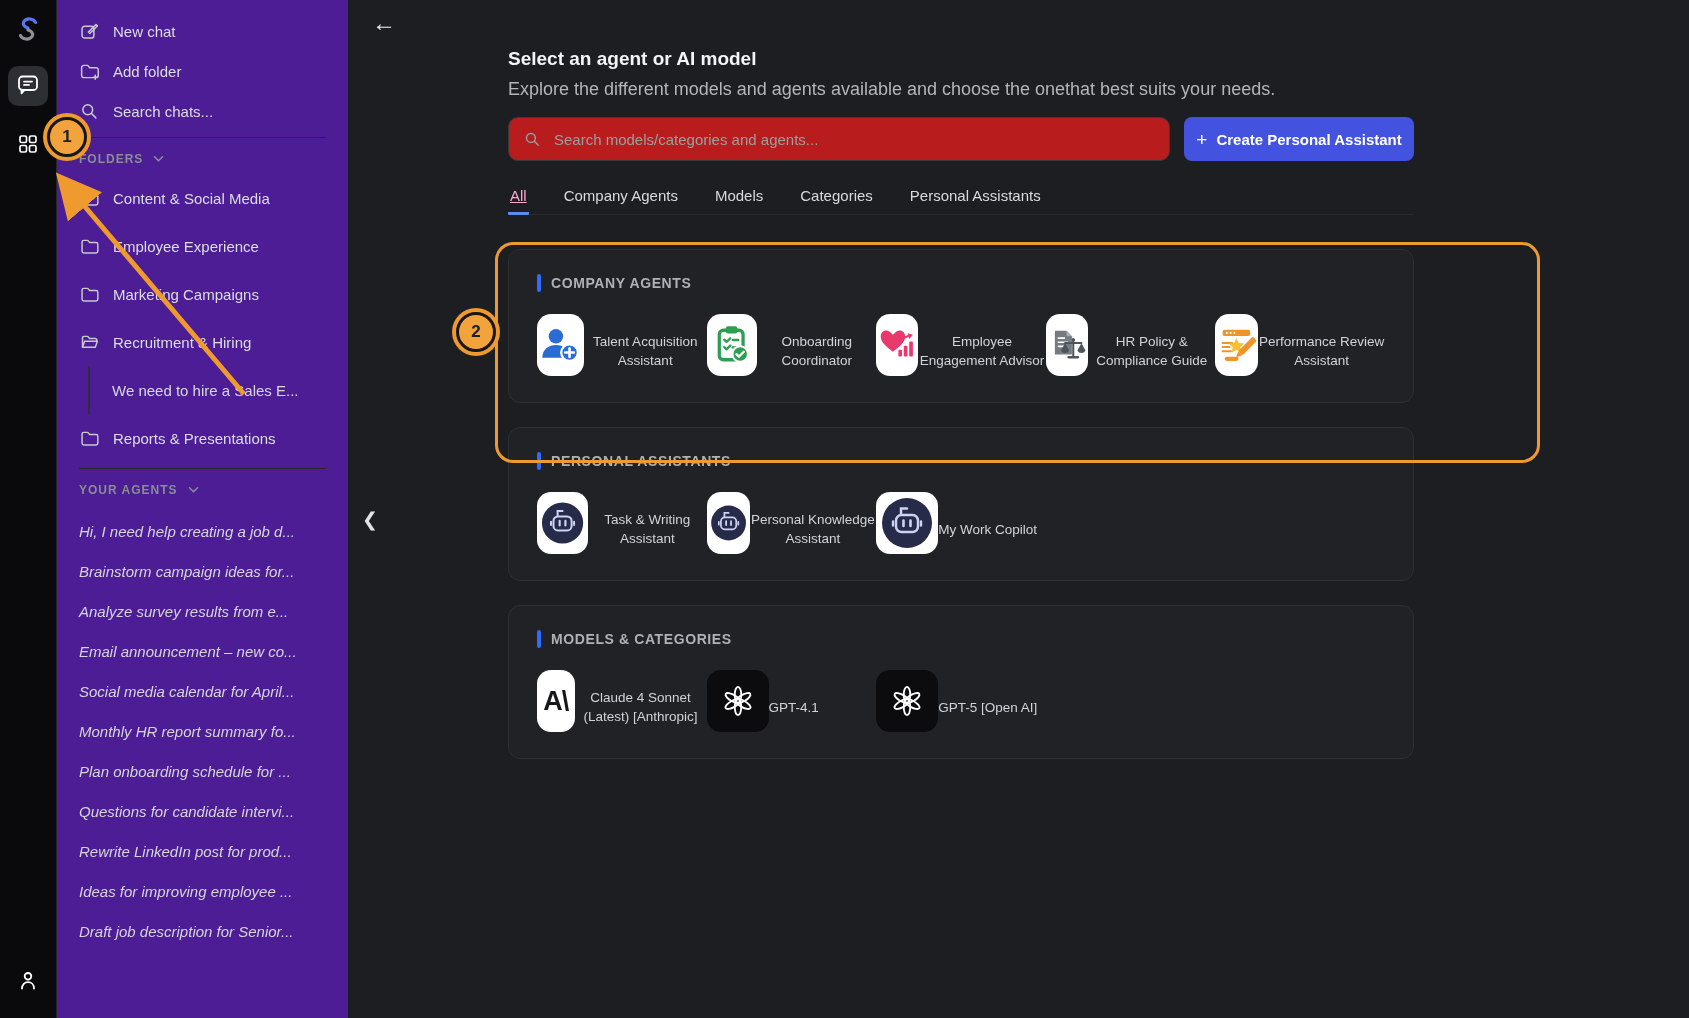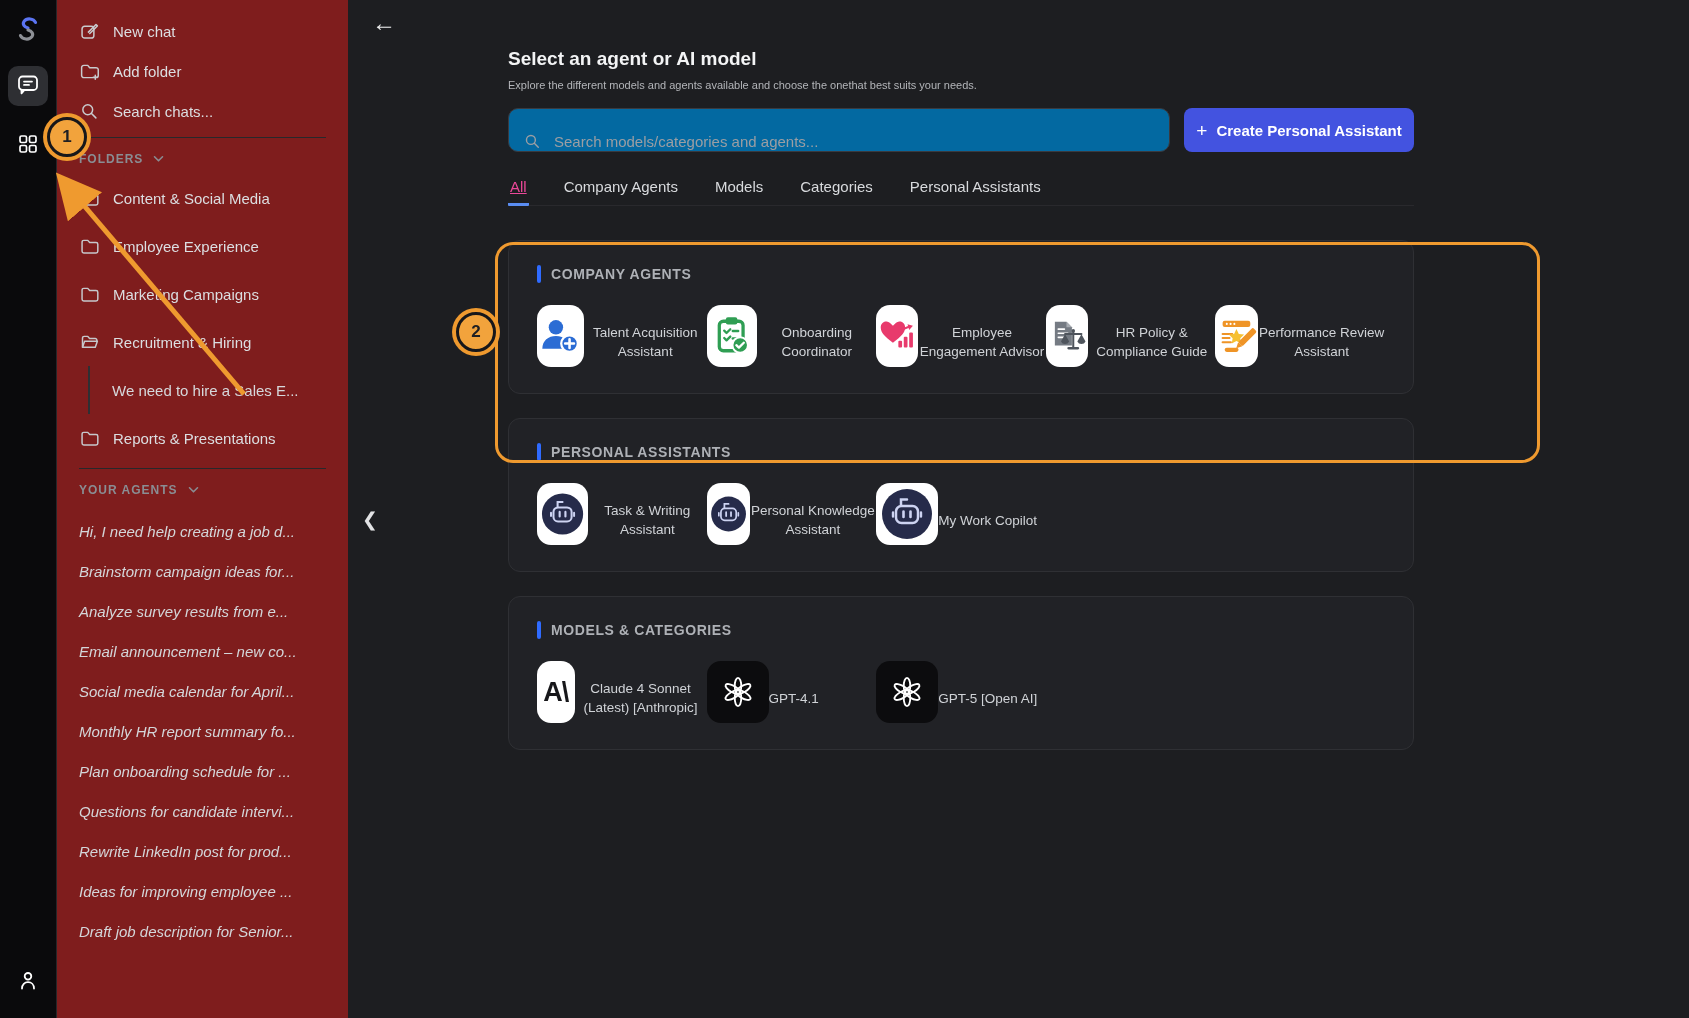--- a/index.html
+++ b/index.html
@@ -10,55 +10,55 @@
   }
   
   .rail{position:absolute;left:0;top:0;width:56px;height:100%;background:#0a0a0c;
         border-right:1px solid #27272a;display:flex;flex-direction:column;align-items:center;z-index:6;}
   .rail-logo{margin-top:12px;width:34px;height:34px;display:flex;align-items:center;justify-content:center;}
   .rail-btn{width:40px;height:40px;border-radius:10px;display:flex;align-items:center;justify-content:center;margin-top:20px;cursor:pointer;}
   .rail-btn.selected{background:#2e2f33;}
   .rail-spacer{flex:1;}
   .rail-profile{margin-bottom:16px;}
   
-  .sidebar{position:absolute;left:57px;top:0;width:291px;height:100%;background:#7f1d1d;z-index:5;}
+  .sidebar{position:absolute;left:57px;top:0;width:291px;height:100%;background:#4c1d95;z-index:5;}
   .sidebar-inner{padding-top:11px;}
   .side-row{display:flex;align-items:center;height:40px;padding-left:22px;font-size:15px;color:#dcdee1;cursor:pointer;white-space:nowrap;}
   .side-row svg{margin-right:13px;flex:0 0 auto;}
   .side-divider{height:1px;background:#28282b;margin:6px 22px 0 22px;}
   .side-header{display:flex;align-items:center;height:30px;margin-top:6px;padding-left:22px;
                font-size:12px;font-weight:bold;letter-spacing:1px;color:#8a8d93;cursor:pointer;}
   .side-header svg{margin-left:10px;}
   .folder-row{display:flex;align-items:center;height:48px;padding-left:22px;font-size:15px;color:#dcdee1;cursor:pointer;white-space:nowrap;}
   .folder-row svg{margin-right:13px;flex:0 0 auto;}
   .sub-row{display:flex;align-items:stretch;height:48px;padding-left:31px;cursor:pointer;}
   .sub-line{width:2px;background:#2f2f33;margin-right:22px;}
   .sub-label{align-self:center;font-size:15px;color:#d6d8db;white-space:nowrap;}
   .chat-list{padding-top:6px;}
   .chat-row{display:flex;align-items:center;height:40px;padding-left:22px;font-size:15px;color:#d4d6d9;cursor:pointer;white-space:nowrap;font-style:italic;}
   
   .main{position:absolute;left:348px;top:0;right:0;height:100%;background:#1d1e21;}
   .back-arrow{position:absolute;left:24px;top:11px;font-size:24px;color:#eceded;cursor:pointer;line-height:1;}
   .collapse-handle{position:absolute;left:14px;top:510px;font-size:19px;color:#e2e3e5;cursor:pointer;line-height:1;}
   .content{position:absolute;left:160px;top:48px;width:906px;}
   .page-title{margin:0 0 9px 0;font-size:19px;font-weight:bold;color:#f3f4f5;}
-  .page-subtitle{font-size:11px;color:#b3b5b9;}
+  .page-subtitle{font-size:18px;color:#b3b5b9;}
   .search-row{display:flex;margin-top:17px;}
-  .search-box{flex:1;height:44px;background:#0369a1;border:1px solid #3a3a3f;border-radius:10px;
-              display:flex;align-items:flex-end;padding:0 14px;box-sizing:border-box;}
+  .search-box{flex:1;height:44px;background:#b91c1c;border:1px solid #3a3a3f;border-radius:10px;
+              display:flex;align-items:center;padding:0 14px;box-sizing:border-box;}
   .search-box input{flex:1;background:transparent;border:none;outline:none;margin-left:10px;
                     color:#c9cbce;font-size:15px;font-family:inherit;}
   .search-box input::placeholder{color:#9b9ea3;}
   .create-btn{margin-left:14px;width:230px;height:44px;background:#4353e0;border:none;border-radius:8px;
               color:#ffffff;font-size:15px;font-weight:bold;display:flex;align-items:center;justify-content:center;
               gap:9px;cursor:pointer;font-family:inherit;}
   .create-btn .plus{font-size:19px;font-weight:normal;line-height:1;}
   .tabs{display:flex;gap:33px;margin-top:26px;border-bottom:1px solid #29292d;}
   .tab{padding:0 2px 8px 2px;margin-bottom:-1px;font-size:15px;color:#d8dadd;cursor:pointer;border-bottom:3px solid transparent;border-radius:1px;}
-  .tab.active{color:#ec4899;border-bottom-color:#5a8df2;text-decoration:underline;}
+  .tab.active{color:#f9a8d4;border-bottom-color:#5a8df2;text-decoration:underline;}
   .card{margin-top:34px;background:#212226;border:1px solid #2f3034;border-radius:12px;
         padding:24px 28px 26px 28px;position:relative;}
   .card + .card{margin-top:24px;}
   .card-header{display:flex;align-items:center;gap:10px;margin-bottom:22px;}
   .accent-bar{width:4px;height:18px;border-radius:2px;background:#2f6bff;}
   .card-title{font-size:14px;font-weight:bold;letter-spacing:.6px;color:#aeb1b6;}
   .tile-grid{display:grid;grid-template-columns:repeat(5,1fr);}
   .tile-cell{display:flex;flex-direction:row;align-items:center;cursor:pointer;}
   .tile{width:62px;height:62px;border-radius:14px;background:#ffffff;display:flex;align-items:center;justify-content:center;overflow:hidden;}
   .tile.dark{background:#0c0c0e;}

